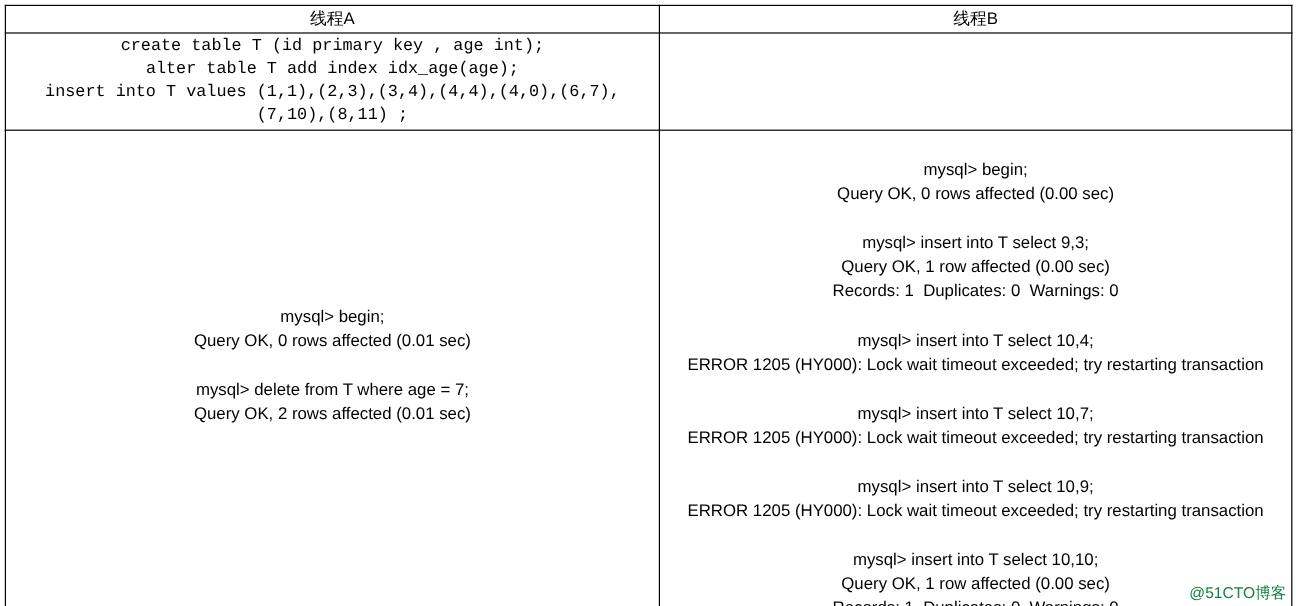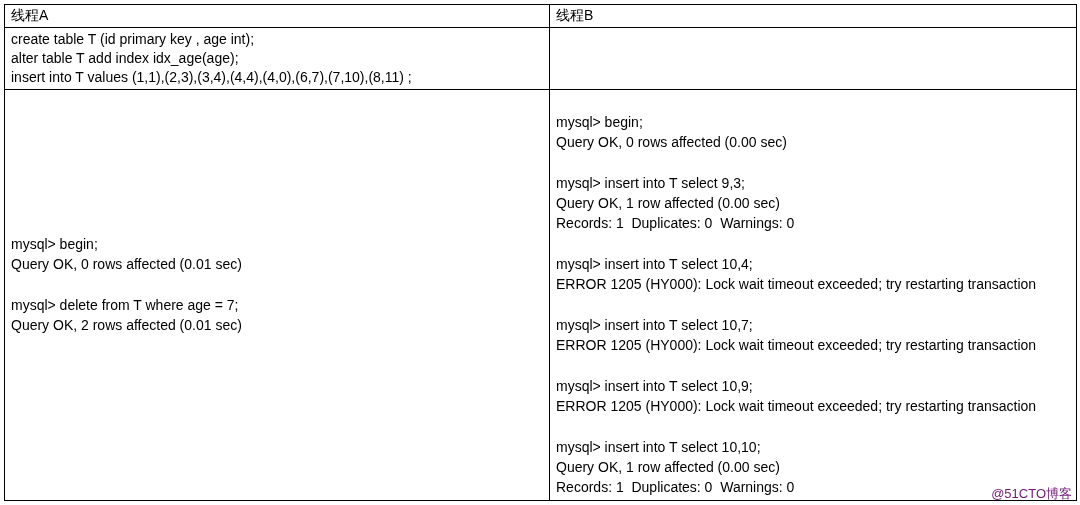--- a/index.html
+++ b/index.html
@@ -13,46 +13,47 @@
   }
   table.main {
     border-collapse: collapse;
     width: 1072px;
     table-layout: fixed;
   }
   table.main td, table.main th {
     border: 1px solid #000;
     vertical-align: top;
     padding: 2px 6px;
+    text-align: center;
   }
   th {
     text-align: left;
     font-weight: normal;
     font-size: 14px;
     height: 20px;
   }
   col.colA { width: 545px; }
   col.colB { width: 527px; }
   .setup {
-    font-family: Liberation Sans, sans-serif;
+    font-family: Liberation Mono, monospace;
     font-size: 14px;
     line-height: 1.35;
   }
   .term {
     font-family: Liberation Sans, sans-serif;
     font-size: 14px;
     line-height: 1.45;
     white-space: pre;
     padding: 4px 6px 6px 6px;
   }
   .watermark {
     position: absolute;
     right: 12px;
     bottom: 6px;
-    color: #701a75;
+    color: #15803d;
     font-size: 13px;
     font-family: Arial, sans-serif;
   }
   .wrap { position: relative; width: 1080px; height: 505px; }
 </style>
 </head>
 <body>
 <div class="wrap">
 
 <table class="main">

